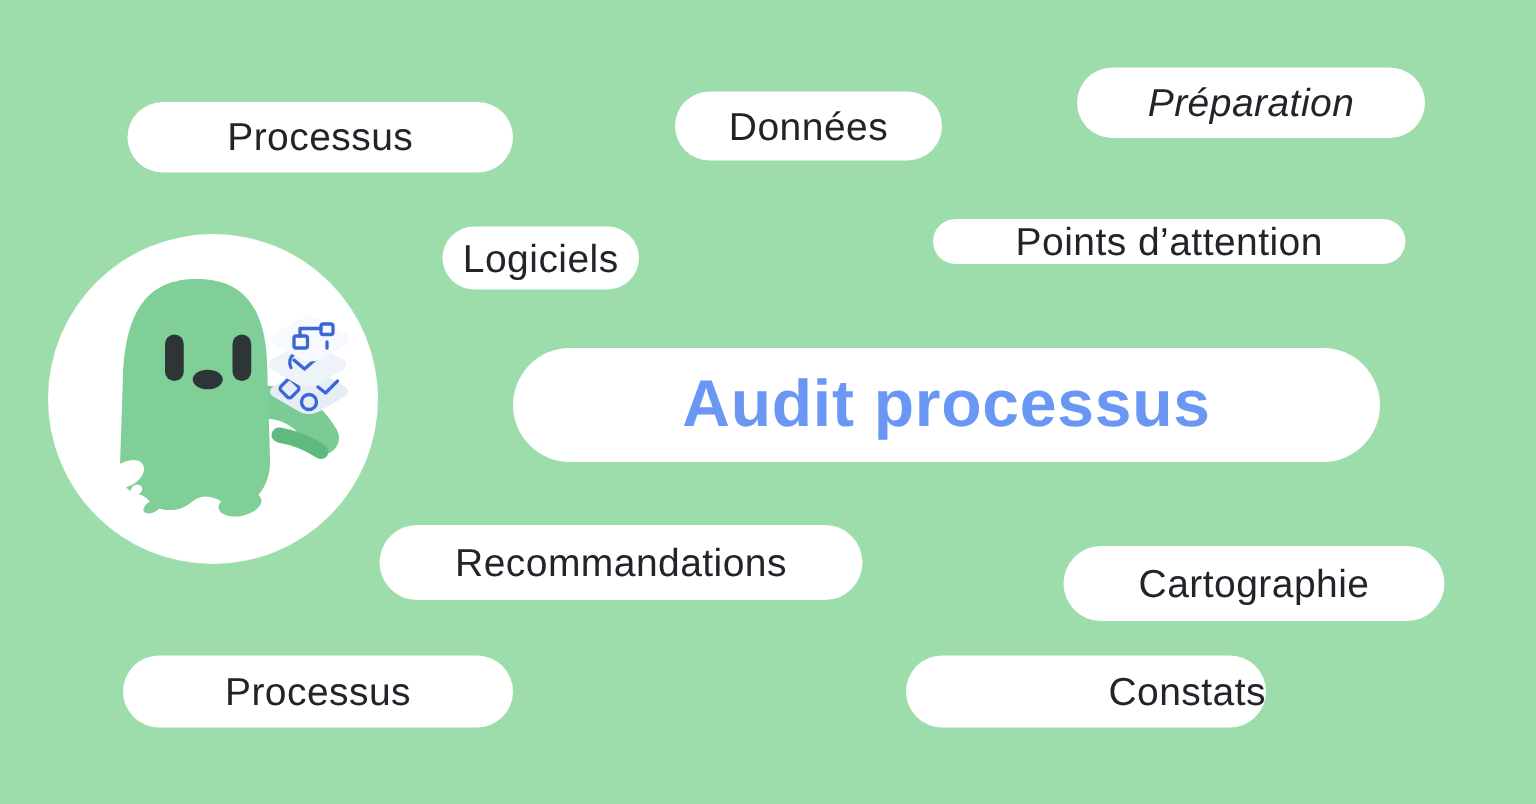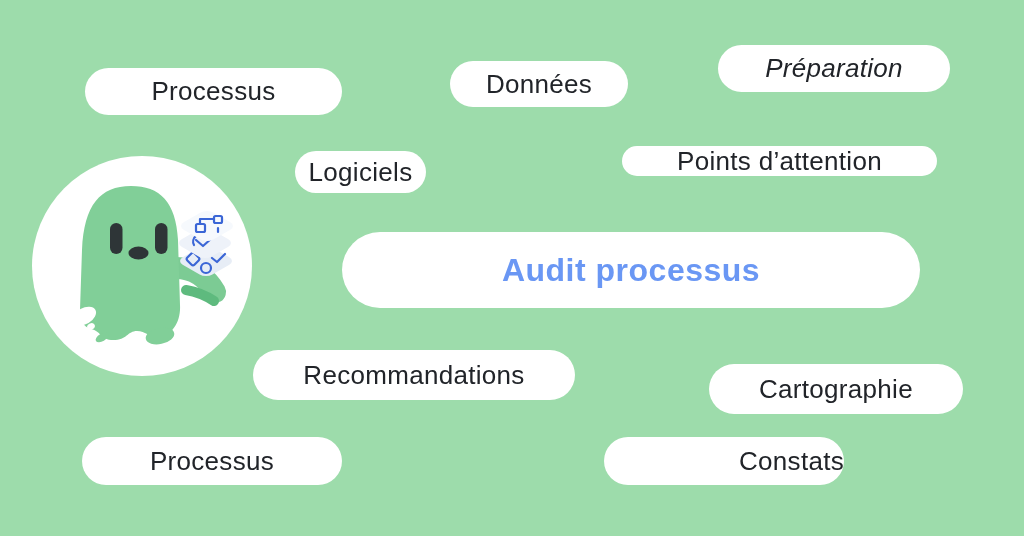--- a/index.html
+++ b/index.html
@@ -16,21 +16,21 @@
     background:#ffffff;
     border-radius:999px;
     display:flex;align-items:center;justify-content:center;
     color:#212429;
     font-size:26px;
     font-weight:500;
     letter-spacing:.3px;
     white-space:nowrap;
   }
   .pill-title{
-    font-size:32px;
+    font-size:44px;
     font-weight:700;
     color:#6a97f4;
     letter-spacing:.5px;
   }
   
   .p-processus       {left:85px;  top:68px;  width:257px; height:47px;}
   .p-donnees         {left:450px; top:61px;  width:178px; height:46px;}
   .p-preparation     {left:718px; top:45px;  width:232px; height:47px;font-style:italic;}
   .p-logiciels       {left:295px; top:140px; width:131px; height:42px;margin-top:11px;}
   .p-points          {left:622px; top:146px; width:315px; height:30px;}

